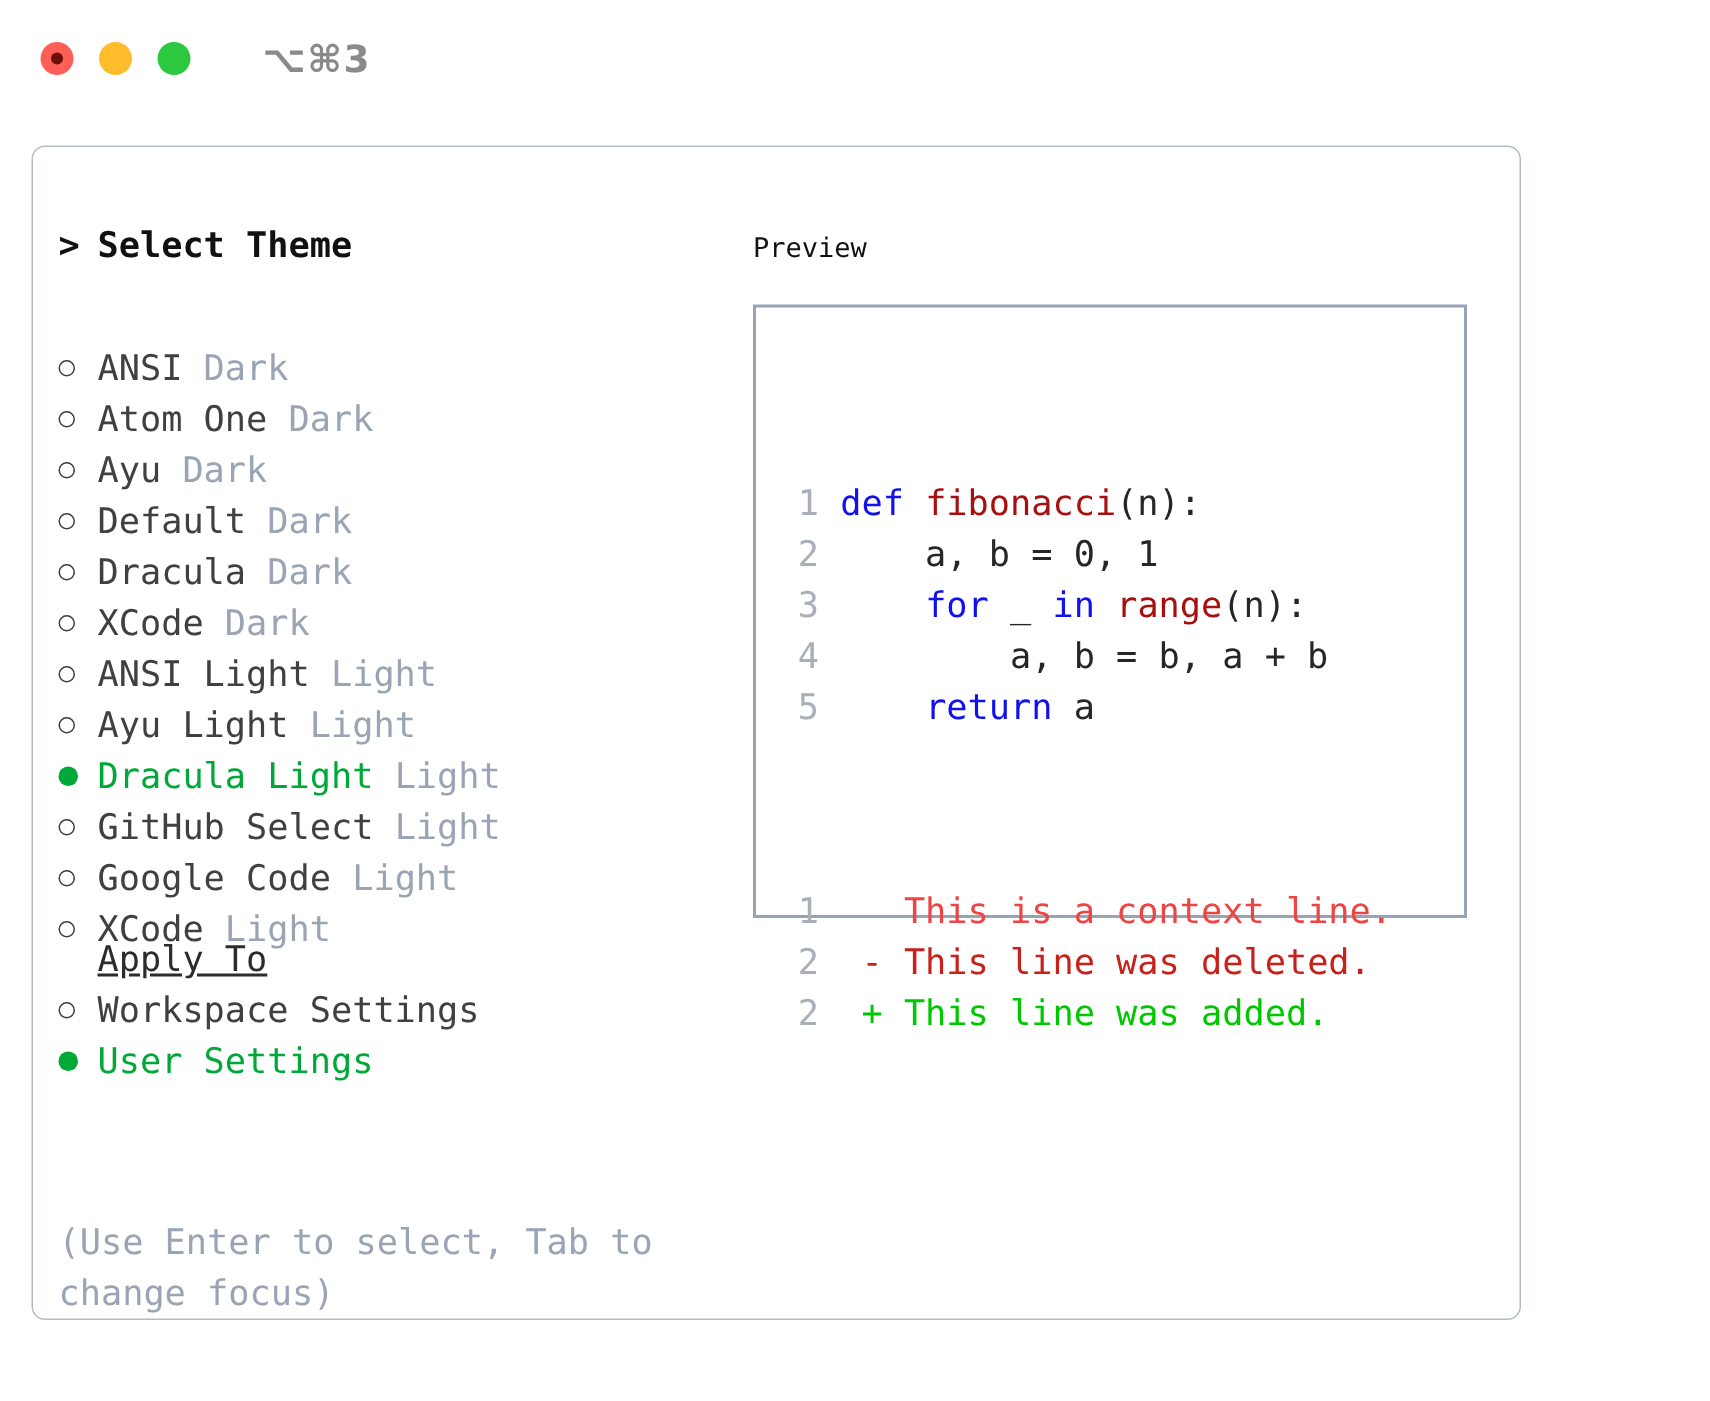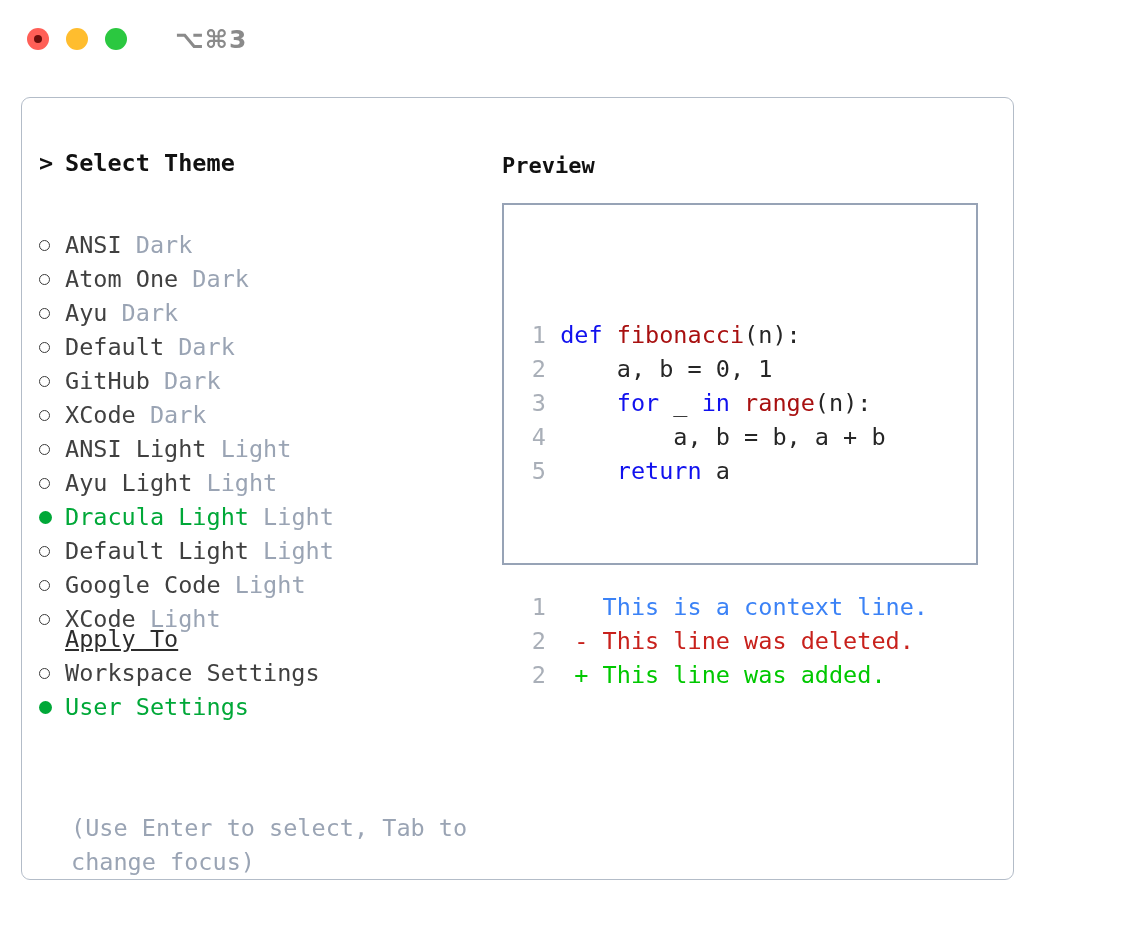--- a/index.html
+++ b/index.html
@@ -156,45 +156,44 @@
   }
 
   #hint-block {
     position: absolute;
     left: 17px;
     top: 713px;
     width: 420px;
     font-size: 23.5px;
     line-height: 34px;
     color: #9aa4b4;
-    margin-left: 32px;
   }
 
   
   #preview-column {
     position: absolute;
     left: 480px;
     top: 51px;
     width: 495px;
   }
 
   #preview-title {
-    font-size: 22px;
-    font-weight: bold;
+    font-size: 18px;
+    font-weight: normal;
     color: #111111;
     height: 34px;
     line-height: 34px;
   }
 
   #preview-box {
     position: absolute;
     left: 0px;
     top: 54px;
     width: 476px;
-    height: 362px;
+    height: 409px;
     border: 2px solid #97a3b6;
     box-sizing: border-box;
     background: #ffffff;
   }
 
   #code-area {
     position: absolute;
     left: 18px;
     top: 45px;
     font-size: 23.5px;
@@ -207,21 +206,21 @@
     display: inline-block;
     width: 24px;
     text-align: right;
     color: #a9afb8;
   }
   .kw   { color: #1111ee; }
   .fn   { color: #a81010; }
   .pl   { color: #262626; }
 
   .diff-block { margin-top: 34px; }
-  .d-ctx  { color: #3b82f6; }
+  .d-ctx  { color: #ef4444; }
   .d-del  { color: #c8211c; }
   .d-add  { color: #00c800; }
 </style>
 </head>
 <body>
 
 <div id="app-window">
 
   <div id="titlebar">
     <div class="traffic-lights">
@@ -239,26 +238,26 @@
 
         <div class="row header-row">
           <span class="marker">&gt;</span><span>Select Theme</span>
         </div>
 
         <div id="theme-list">
             <div class="row"><span class="marker"><span class="dot-off"></span></span><span class="name">ANSI</span><span class="suffix"> Dark</span></div>
             <div class="row"><span class="marker"><span class="dot-off"></span></span><span class="name">Atom One</span><span class="suffix"> Dark</span></div>
             <div class="row"><span class="marker"><span class="dot-off"></span></span><span class="name">Ayu</span><span class="suffix"> Dark</span></div>
             <div class="row"><span class="marker"><span class="dot-off"></span></span><span class="name">Default</span><span class="suffix"> Dark</span></div>
-            <div class="row"><span class="marker"><span class="dot-off"></span></span><span class="name">GitHub</span><span class="suffix"> Dark</span></div>
+            <div class="row"><span class="marker"><span class="dot-off"></span></span><span class="name">Dracula</span><span class="suffix"> Dark</span></div>
             <div class="row"><span class="marker"><span class="dot-off"></span></span><span class="name">XCode</span><span class="suffix"> Dark</span></div>
             <div class="row"><span class="marker"><span class="dot-off"></span></span><span class="name">ANSI Light</span><span class="suffix"> Light</span></div>
             <div class="row"><span class="marker"><span class="dot-off"></span></span><span class="name">Ayu Light</span><span class="suffix"> Light</span></div>
             <div class="row"><span class="marker"><span class="dot-on"></span></span><span class="name sel">Dracula Light</span><span class="suffix"> Light</span></div>
-            <div class="row"><span class="marker"><span class="dot-off"></span></span><span class="name">Default Light</span><span class="suffix"> Light</span></div>
+            <div class="row"><span class="marker"><span class="dot-off"></span></span><span class="name">GitHub Select</span><span class="suffix"> Light</span></div>
             <div class="row"><span class="marker"><span class="dot-off"></span></span><span class="name">Google Code</span><span class="suffix"> Light</span></div>
             <div class="row"><span class="marker"><span class="dot-off"></span></span><span class="name">XCode</span><span class="suffix"> Light</span></div>
           </div>
 
         <div class="spacer-row"></div>
 
         <div class="row">
           <span class="marker"> </span><span class="plain-label">Apply To</span>
         </div>
 

